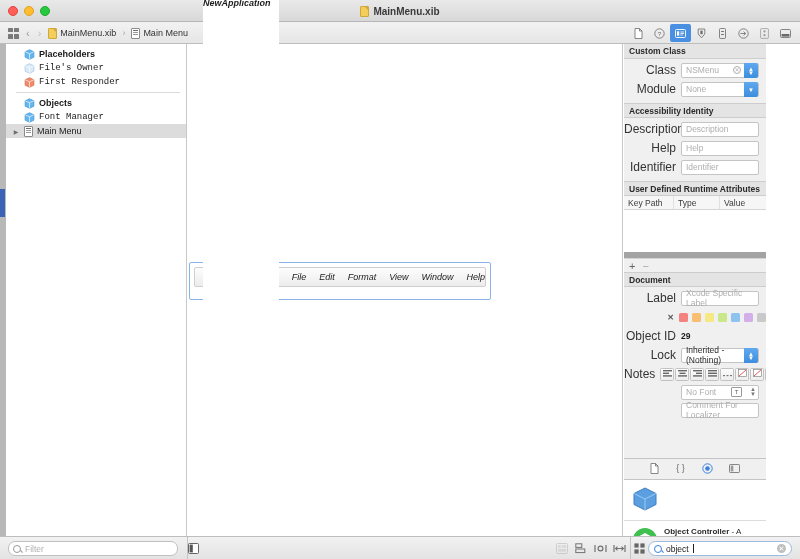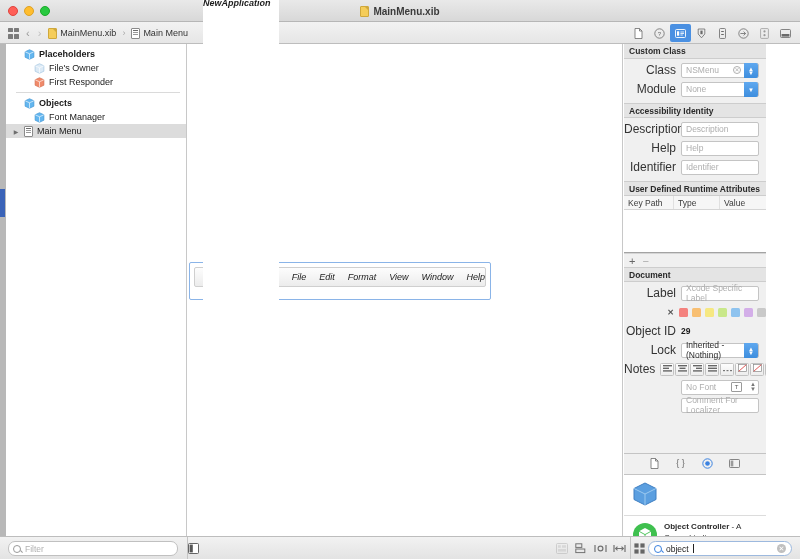--- a/index.html
+++ b/index.html
@@ -97,21 +97,21 @@
   }
   .row {
     height: 14px; display: flex; align-items: center; gap: 4px;
     font-size: 9px; color: #1a1a1a; padding-left: 6px; position: relative;
   }
   .row.sel { background: #dcdcdc; }
   .row .disc {
     width: 8px; display: flex; align-items: center; justify-content: center;
     color: #6e6e6e; font-size: 6px;
   }
-  .row.indent1 { padding-left: 28px; }
+  .row.indent1 { padding-left: 18px; font-family: Liberation Mono, monospace; }
   .sep-line { height: 1px; background: #dadada; margin: 3px 6px 3px 10px; }
 
   .cube { width: 11px; height: 11px; position: relative; flex: 0 0 auto; }
   .cube svg { display:block; }
 
   
   .canvas {
     position: absolute; left: 188px; top: 44px;
     width: 435px; height: 492px; background: #fff;
     border-right: 1px solid #c8c8c8;
@@ -161,21 +161,21 @@
   .popbtn {
     position: absolute; right: 0; top: -0.5px; width: 14px; height: 15px;
     background: linear-gradient(#5fa8ef, #3e8ede);
     border-radius: 0 2px 2px 0; display: flex; align-items: center;
     justify-content: center; color: #fff; font-size: 6px;
   }
   .popbtn.steps { flex-direction: column; line-height: 4px; gap: 0px; }
   .plain-val { font-size: 8.5px; color: #1a1a1a; font-weight: bold; }
 
   
-  .rt-table { background: #fff; border-bottom: 1px solid #a3a3a3; }
+  .rt-table { background: #fff; border-bottom: 6px solid #a3a3a3; }
   .rt-head { display: flex; height: 14px; border-bottom: 1px solid #d5d5d5;
              background: #f6f6f6; }
   .rt-head div {
     font-size: 8.5px; color: #3a3a3a; padding-left: 4px;
     display: flex; align-items: center; border-right: 1px solid #e0e0e0;
   }
   .rt-body { height: 42px; background: #fff; }
   .rt-foot {
     height: 14px; display: flex; align-items: center; gap: 7px;
     padding-left: 5px; background: #f0f0f0; font-size: 11px; color: #666;

